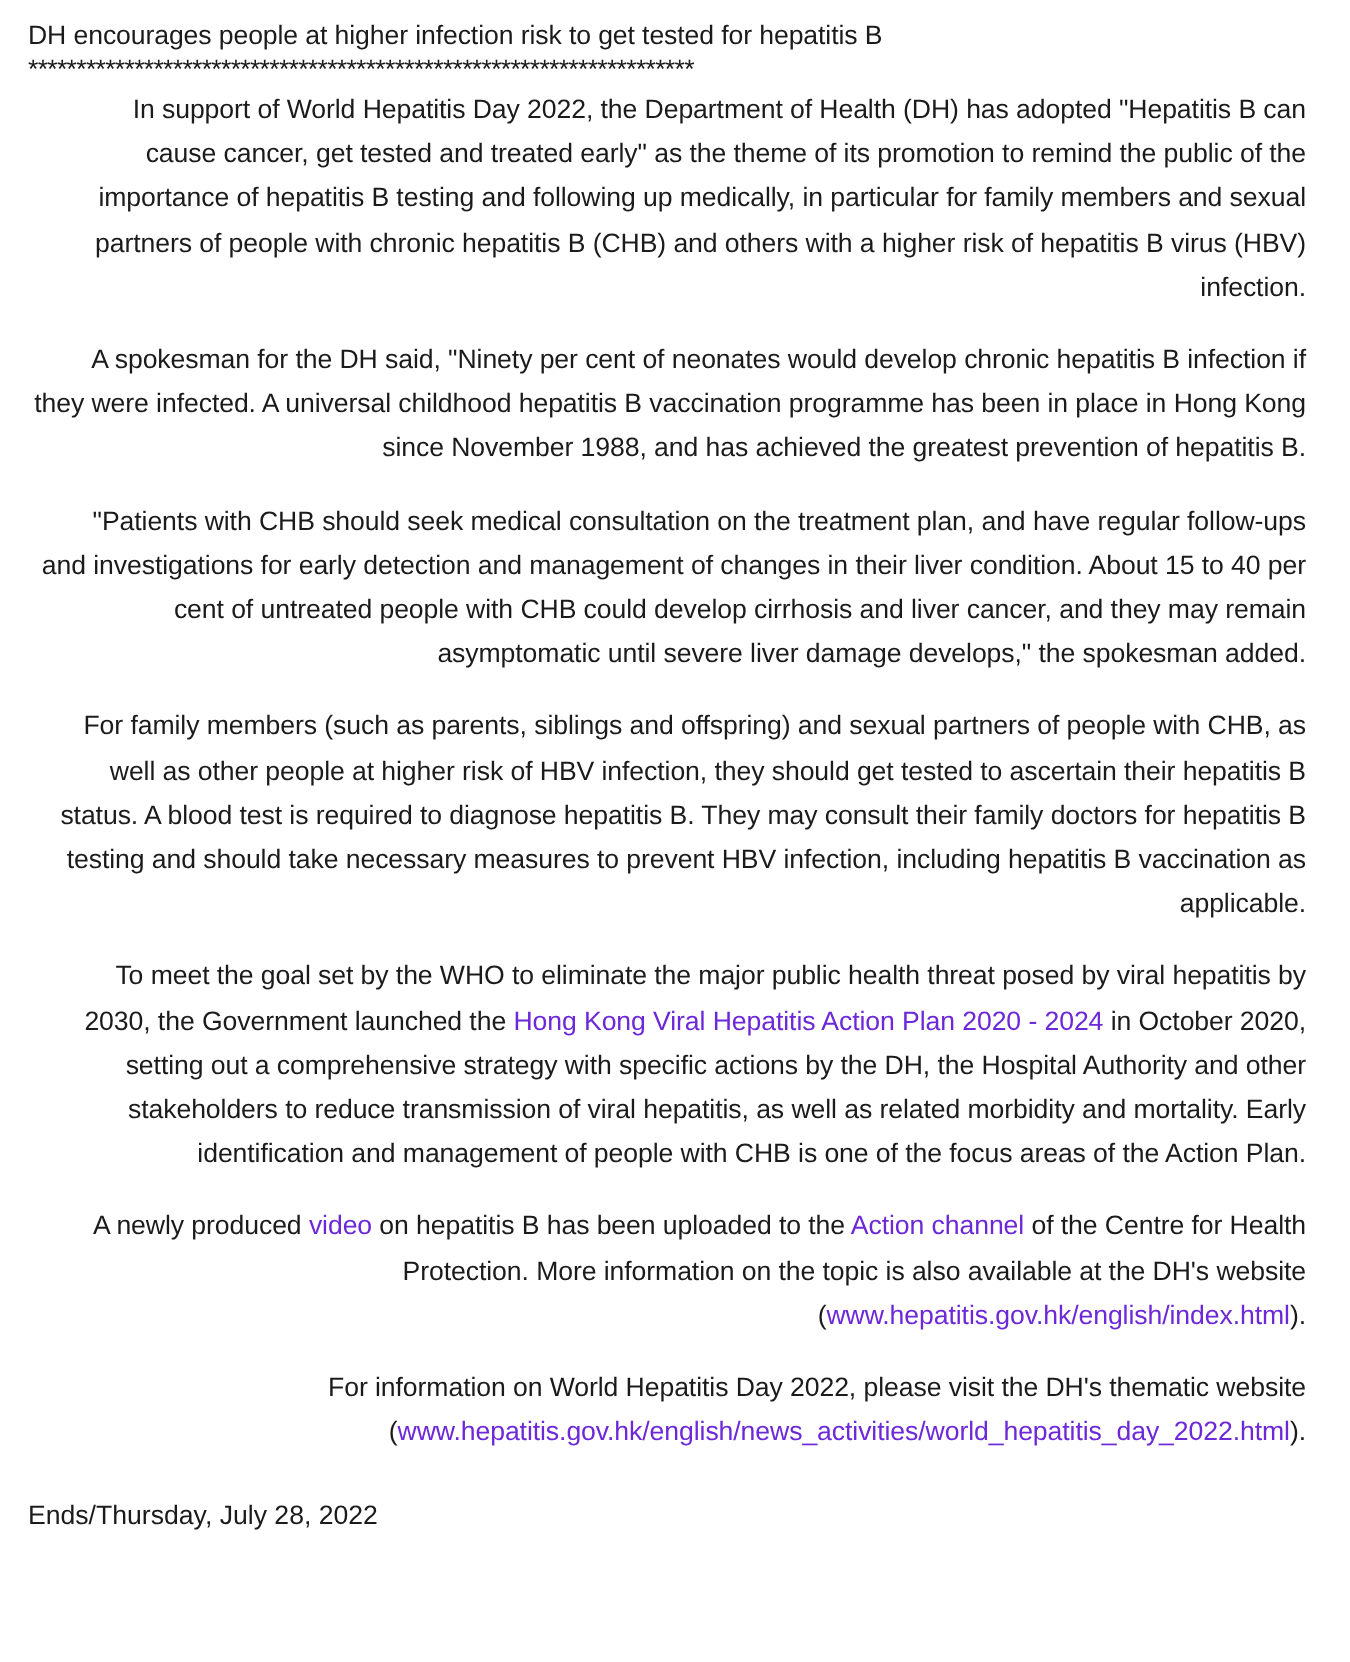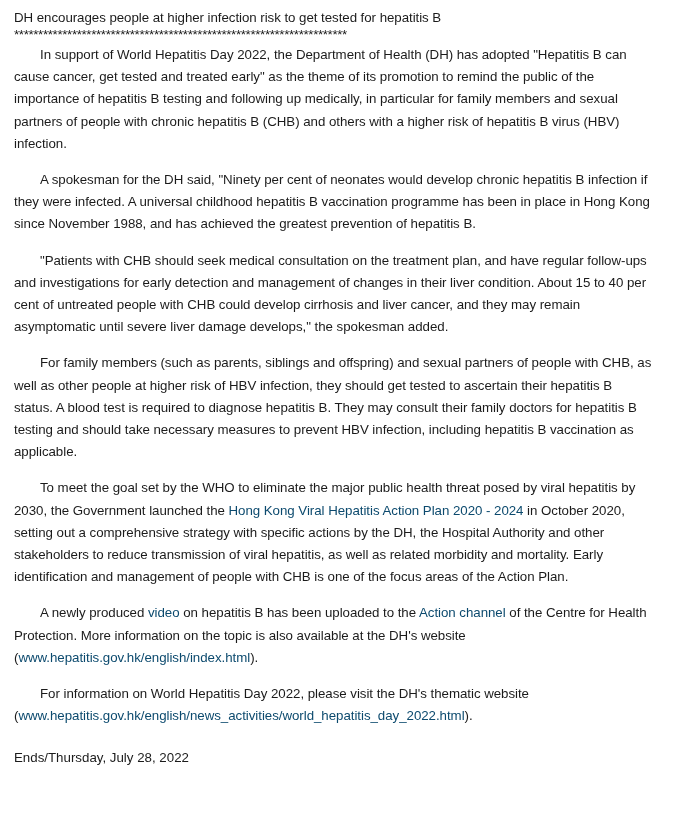--- a/index.html
+++ b/index.html
@@ -35,32 +35,32 @@
     letter-spacing: -0.35px;
     white-space: nowrap;
     overflow: hidden;
     height: 16px;
     margin-bottom: 1px;
   }
   .para {
     font-size: 13.3px;
     line-height: 22.2px;
     color: #1b1b1b;
-    text-align: left;
+    text-align: right;
     margin: 0 0 14px 0;
     max-width: 650px;
     letter-spacing: -0.04px;
   }
   .para.indent::before {
     content: "";
     display: inline-block;
     width: 26px;
   }
   .link {
-    color: #0c4a6e;
+    color: #6d28d9;
     text-decoration: none;
   }
   .footer {
     font-size: 13.3px;
     line-height: 22.2px;
     color: #1b1b1b;
     margin: 0;
   }
   .spacer-ends { height: 6px; }
 </style>

